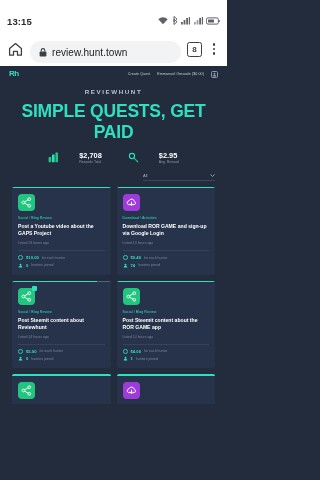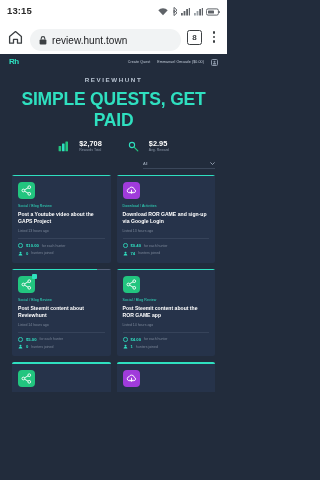--- a/index.html
+++ b/index.html
@@ -7,22 +7,22 @@
   body {
     font-family:"Liberation Sans", sans-serif;
     background:#222c3c;
     color:#ffffff;
     -webkit-font-smoothing:antialiased;
   }
 
   
   .statusbar {
     height:20px; background:#ffffff; color:#2b2b2b;
-    display:flex; align-items:flex-end; justify-content:space-between;
-    padding:4px 7px;
+    display:flex; align-items:flex-start; justify-content:space-between;
+    padding:16px 7px;
   }
   .status-clock { font-size:9.5px; font-weight:700; letter-spacing:.1px; }
   .status-icons { display:flex; align-items:center; gap:3.5px; }
   .status-icons svg { display:block; }
 
   
   .browser-bar {
     height:34px; background:#ffffff;
     display:flex; align-items:center; gap:6px; padding:0 7px;
   }
@@ -61,21 +61,21 @@
     font-size:6.2px; letter-spacing:1.6px; color:#b9c4d2; font-weight:600;
     text-transform:uppercase; margin-bottom:6px;
   }
   .hero-title {
     font-size:17.5px; font-weight:700; color:#2fe0c0; line-height:1.18;
     letter-spacing:-.2px; text-transform:uppercase;text-align:center;
   }
 
   
   .stats { display:flex; justify-content:center; gap:26px; margin-top:10px; }
-  .stat { display:flex; align-items:center; gap:10px; }
+  .stat { display:flex; gap:20px; }
   .stat-ico { width:11px; height:11px; flex:0 0 auto; display:flex; align-items:center; justify-content:center; }
   .stat-txt { text-align:left; line-height:1.05; }
   .stat-val { font-size:7.4px; font-weight:700; color:#ffffff; display:block; }
   .stat-lbl { font-size:3.5px; color:#8b97a8; display:block; margin-top:1px; }
 
   
   .filter-row { display:flex; justify-content:flex-end; padding:8px 12px 0; }
   .filter-select {
     width:72px; display:flex; align-items:center; justify-content:space-between;
     border-bottom:.8px solid #3b475a; padding-bottom:2px;

